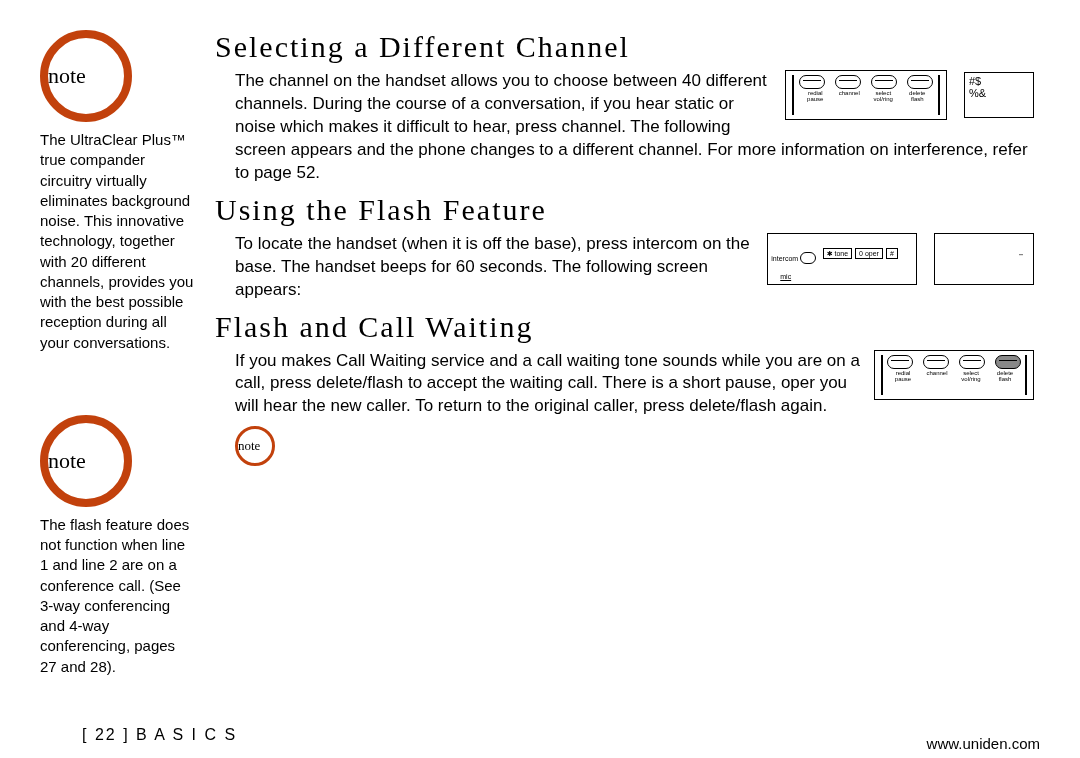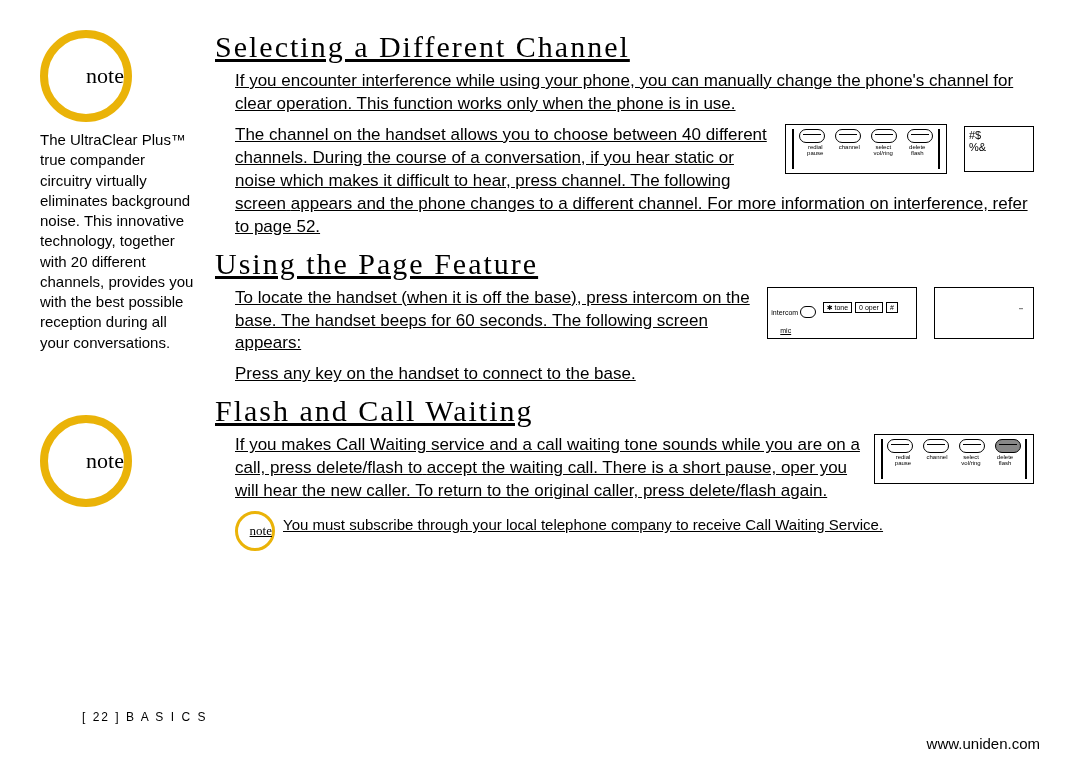--- a/index.html
+++ b/index.html
@@ -20,25 +20,25 @@
   .left-col {
     width: 155px;
     flex-shrink: 0;
   }
   .right-col {
     flex: 1;
   }
   .note-circle {
     width: 92px;
     height: 92px;
-    border: 8px solid #eab308;
+    border: 8px solid #c2410c;
     border-radius: 50%;
     display: flex;
     align-items: center;
-    justify-content: flex-end;
+    justify-content: flex-start;
     margin-bottom: 8px;
     box-sizing: border-box;
   }
   .note-circle span {
     font-family: Georgia, 'Times New Roman', serif;
     font-size: 22px;
   }
   .note-circle.small {
     width: 40px;
     height: 40px;
@@ -191,56 +191,56 @@
     margin-top: 4px;
   }
   .small-note-text {
     font-size: 15px;
     line-height: 1.3;
     padding-top: 4px;
   }
   .footer-left {
     position: absolute;
     left: 82px;
-    bottom: 34px;
-    font-size: 12px;
+    bottom: 14px;
+    font-size: 16px;
     letter-spacing: 2px;
   }
   .footer-right {
     position: absolute;
     right: 40px;
     bottom: 6px;
     font-size: 15px;
   }
   .gap-top { margin-top: 62px; }
-  .section { margin-bottom: 6px; text-decoration: underline; }
+  .section { margin-bottom: 6px; }
   .wrap-box { float: right; margin: 0 0 4px 8px; }
 </style>
 </head>
 <body>
 
 <div class="page">
   <div class="left-col">
     <div class="note-circle">
       <span>note</span>
     </div>
     <div class="sidebar-text">The UltraClear Plus™ true compander circuitry virtually eliminates background noise. This innovative technology, together with 20 different channels, provides you with the best possible reception during all your conversations.</div>
 
     <div class="gap-top"></div>
 
     <div class="note-circle">
       <span>note</span>
     </div>
+    <div class="sidebar-text">The flash feature does not function when line 1 and line 2 are on a conference call. (See 3-way conferencing and 4-way conferencing, pages 27 and 28).</div>
   </div>
 
   <div class="right-col">
 
     <div class="section">
       <h2>Selecting a Different Channel</h2>
-      <p class="body-text">If you encounter interference while using your phone, you can manually change the phone's channel for clear operation. This function works only when the phone is in use.</p>
       <div class="body-text">
         <div class="wrap-box">
           <span class="inline-diagram diagram-a">
             <span class="vline-l"></span><span class="vline-r"></span>
             <div class="btn-row">
               <div class="pill"></div>
                 <div class="pill"></div>
                 <div class="pill"></div>
                 <div class="pill"></div>
             </div>
@@ -253,21 +253,21 @@
           </span>
           <span class="inline-diagram diagram-b" style="white-space:pre;">#$
 %&amp;</span>
         </div>
         <span>The channel on the handset allows you to choose between 40 different channels. During the course of a conversation, if you hear static or noise which makes it difficult to hear, press channel. The following screen</span>
         <span>appears and the phone changes to a different channel. For more information on interference, refer to page 52.</span>
       </div>
     </div>
 
     <div class="section">
-      <h2>Using the Page Feature</h2>
+      <h2>Using the Flash Feature</h2>
       <div class="body-text">
         <div class="wrap-box">
           <span class="inline-diagram diagram-c">
             <span class="intercom-lbl">intercom</span>
             <span class="intercom-btn"></span>
             <div class="keypad-row" style="margin-left:40px;">
               <div class="key">
                   <span>✱ tone</span>
                 </div>
               <div class="key">
@@ -278,21 +278,20 @@
                 </div>
             </div>
             <span class="mic-lbl">mic</span>
           </span>
           <span class="inline-diagram diagram-d">
             <span class="diagram-d-inner">""</span>
           </span>
         </div>
         <span>To locate the handset (when it is off the base), press intercom on the base. The handset beeps for 60 seconds. The following screen appears:</span>
       </div>
-      <p class="body-text" style="clear:both;">Press any key on the handset to connect to the base.</p>
     </div>
 
     <div class="section">
       <h2>Flash and Call Waiting</h2>
       <div class="body-text">
         <div class="wrap-box">
           <span class="inline-diagram diagram-e">
             <span class="vline-l"></span><span class="vline-r"></span>
             <div class="btn-row">
               <div class="pill"></div>
@@ -308,21 +307,20 @@
             </div>
           </span>
         </div>
         <span>If you makes Call Waiting service and a call waiting tone sounds while you are on a call, press delete/flash to</span>
         <span>accept the waiting call. There is a short pause, oper you will hear the new caller. To return to the original caller, press delete/flash again.</span>
       </div>
       <div class="small-note-row">
         <div class="note-circle small">
           <span>note</span>
         </div>
-        <div class="small-note-text">You must subscribe through your local telephone company to receive Call Waiting Service.</div>
       </div>
     </div>
 
   </div>
 </div>
 
 <div class="footer-left">[ 22 ]  B A S I C S</div>
 <div class="footer-right">www.uniden.com</div>
 
 </body></html>

